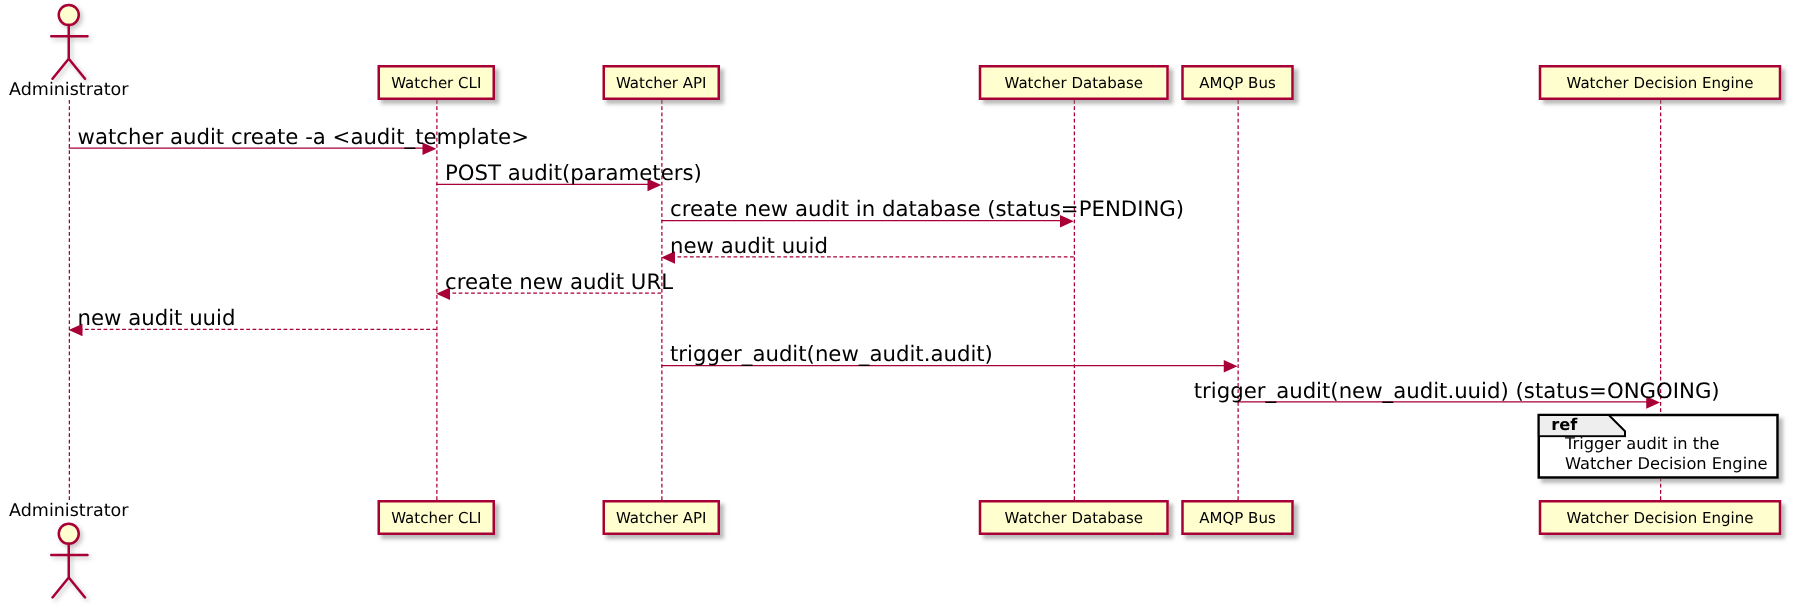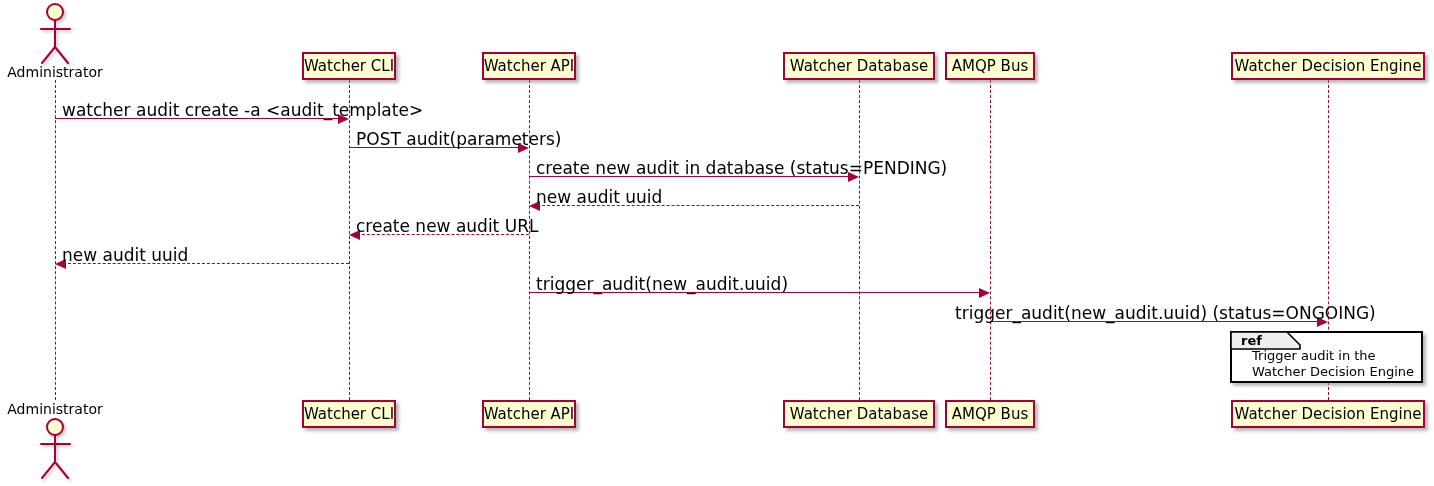--- a/index.html
+++ b/index.html
@@ -7,21 +7,21 @@
     position:relative;width:1434px;height:486px;overflow:hidden;
     background:var(--bg,#fff);
     font-family:"DejaVu Sans","Liberation Sans",sans-serif;
     color:#000;
   }
   .lifeline{position:absolute;width:0;border-left:1px dashed var(--accent);z-index:1;}
   .pbox{
     position:absolute;height:28px;box-sizing:border-box;
     background:var(--pfill);border:2px solid var(--accent);
     display:flex;align-items:center;justify-content:center;
-    font-size:15px;white-space:nowrap;z-index:4;
+    font-size:12px;white-space:nowrap;z-index:4;
     box-shadow:3px 3px 3px rgba(130,130,130,0.55);
   }
   .actor-label{position:absolute;text-align:center;font-size:14px;white-space:nowrap;z-index:4;}
   .actor-svg{position:absolute;z-index:4;filter:drop-shadow(2px 2px 1.5px rgba(140,140,140,0.5));}
   .mlabel{position:absolute;font-size:17px;white-space:nowrap;z-index:2;}
   .mline{position:absolute;height:0;border-top:1px solid var(--accent);z-index:2;}
   .mline.dashed{border-top-style:dashed;}
   .mhead{position:absolute;width:0;height:0;z-index:2;}
   .mhead.r{border-left:11px solid var(--accent);border-top:5px solid transparent;border-bottom:5px solid transparent;}
   .mhead.l{border-right:11px solid var(--accent);border-top:5px solid transparent;border-bottom:5px solid transparent;}
@@ -79,21 +79,21 @@
       <div class="mhead l" style="left:529px;top:201px;"></div>
       <div class="mlabel" style="left:536px;top:187px;">new audit uuid</div>
       <div class="mline dashed" style="left:352px;top:234px;width:177px;"></div>
       <div class="mhead l" style="left:349px;top:230px;"></div>
       <div class="mlabel" style="left:356px;top:216px;">create new audit URL</div>
       <div class="mline dashed" style="left:58px;top:263px;width:291px;"></div>
       <div class="mhead l" style="left:55px;top:259px;"></div>
       <div class="mlabel" style="left:62px;top:245px;">new audit uuid</div>
       <div class="mline" style="left:529px;top:292px;width:458px;"></div>
       <div class="mhead r" style="left:979px;top:288px;"></div>
-      <div class="mlabel" style="left:536px;top:274px;">trigger_audit(new_audit.uuid)</div>
+      <div class="mlabel" style="left:536px;top:274px;">trigger_audit(new_audit.audit)</div>
       <div class="mline" style="left:990px;top:321px;width:335px;"></div>
       <div class="mhead r" style="left:1317px;top:317px;"></div>
       <div class="mlabel" style="left:955px;top:303px;">trigger_audit(new_audit.uuid) (status=ONGOING)</div>
     </div>
 
   <div class="refbox">
     <svg class="ref-tab" width="72" height="19" viewBox="0 0 72 19">
       <path d="M1 1 H57 L70 14 V18 H1 Z"></path>
     </svg>
     <div class="ref-keyword">ref</div>

